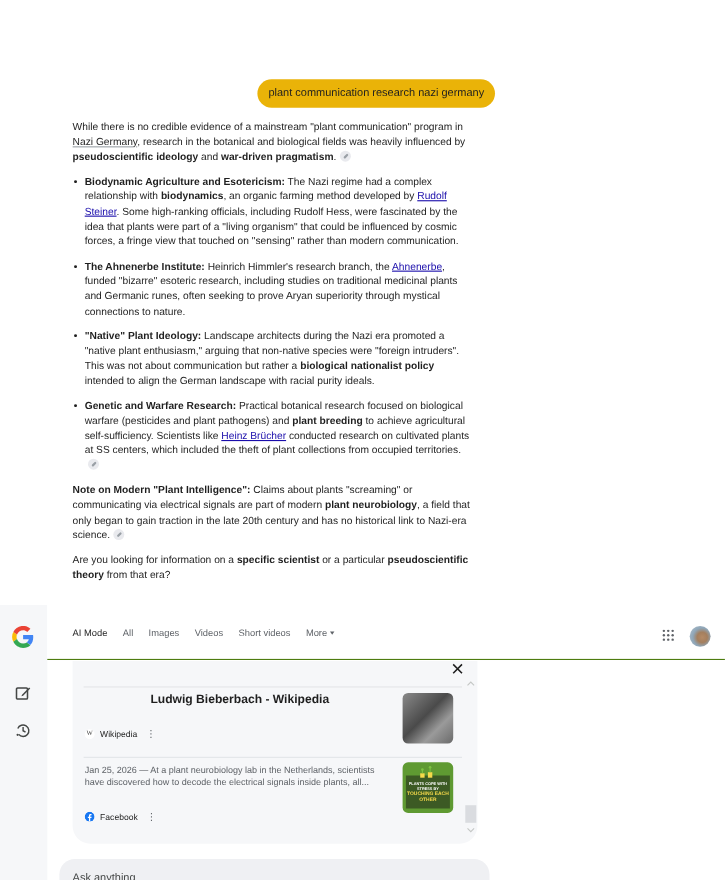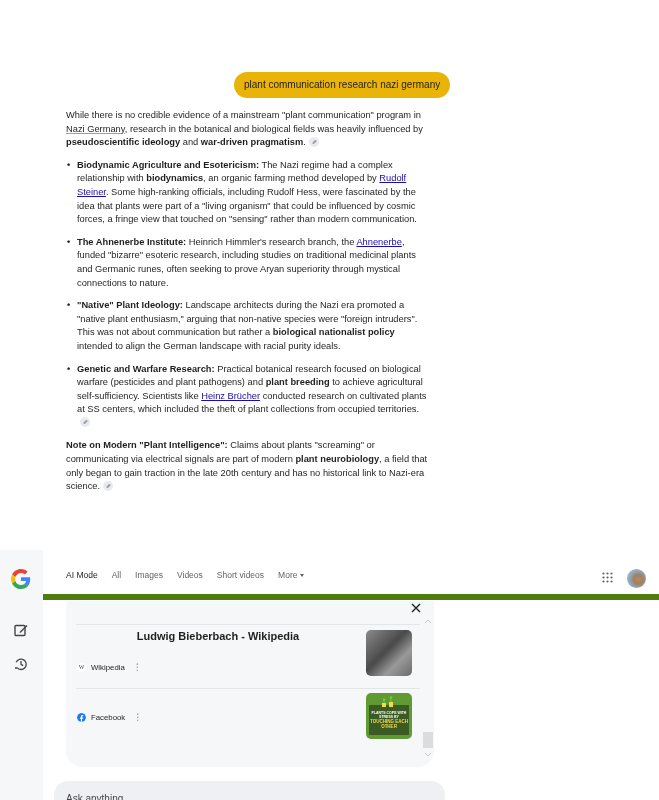--- a/index.html
+++ b/index.html
@@ -35,21 +35,21 @@
   
   .rail {
     position: absolute; left: 0; top: 550px; width: 43px; height: 250px; background: #f6f7f9;
   }
   .rail .g-logo { position: absolute; left: 11px; top: 19px; width: 20px; height: 20px; }
   .rail .rail-btn { position: absolute; left: 13px; width: 16px; height: 16px; cursor: pointer; }
 
   
   .navbar {
     position: absolute; left: 43px; top: 550px; width: 616px; height: 50px;
-    background: #fff; border-bottom: 6px solid #4d7c0f;
+    background: #fff; border-bottom: 1px solid #4d7c0f;
   }
   .navbar .tabs { position: absolute; left: 23px; top: 0; height: 50px; display: flex; align-items: center; gap: 0; }
   .navbar .tab { font-size: 8.5px; color: #5f6368; margin-right: 14px; cursor: pointer; white-space: nowrap; }
   .navbar .tab.active { color: #1f1f1f; }
   .navbar .more-caret { display: inline-block; margin-left: 3px; border-left: 2.5px solid transparent; border-right: 2.5px solid transparent; border-top: 3px solid #5f6368; vertical-align: middle; }
   .apps-icon { position: absolute; left: 559px; top: 22px; width: 11px; height: 11px; cursor: pointer; }
   .avatar {
     position: absolute; left: 584px; top: 19px; width: 19px; height: 19px; border-radius: 50%;
     background: radial-gradient(circle at 60% 55%, #b48a66 0%, #a47f5e 30%, #8fa6b8 55%, #b7c6d2 100%);
     cursor: pointer;
@@ -112,20 +112,23 @@
     </li>
     <li>
       <b>"Native" Plant Ideology:</b><span> Landscape architects during the Nazi era promoted a "native plant enthusiasm," arguing that non-native species were "foreign intruders". This was not about communication but rather a </span><b>biological nationalist policy</b><span> intended to align the German landscape with racial purity ideals.</span>
     </li>
     <li>
       <b>Genetic and Warfare Research:</b><span> Practical botanical research focused on biological warfare (pesticides and plant pathogens) and </span><b>plant breeding</b><span> to achieve agricultural self-sufficiency. Scientists like </span><a>Heinz Brücher</a><span> conducted research on cultivated plants at SS centers, which included the theft of plant collections from occupied territories.</span><span class="cite-icon"></span>
     </li>
   </ul>
   <p>
     <b>Note on Modern "Plant Intelligence":</b><span> Claims about plants "screaming" or communicating via electrical signals are part of modern </span><b>plant neurobiology</b><span>, a field that only began to gain traction in the late 20th century and has no historical link to Nazi-era science.</span><span class="cite-icon"></span>
+  </p>
+  <p>
+    <span>Are you looking for information on a </span><b>specific scientist</b><span> or a particular </span><b>pseudoscientific theory</b><span> from that era?</span>
   </p>
 </div>
 
 <div class="rail">
   <svg class="g-logo" viewBox="0 0 48 48">
     <path fill="#ea4335" d="M24 9.5c3.5 0 6.6 1.2 9.1 3.6l6.8-6.8C35.8 2.4 30.3 0 24 0 14.6 0 6.6 5.4 2.7 13.3l7.9 6.1C12.5 13.6 17.8 9.5 24 9.5z"></path>
     <path fill="#4285f4" d="M46.1 24.5c0-1.6-.1-3.1-.4-4.5H24v9h12.4c-.5 2.9-2.2 5.3-4.6 6.9l7.7 6c4.5-4.2 6.6-10.3 6.6-17.4z"></path>
     <path fill="#fbbc05" d="M10.5 28.6c-.5-1.4-.8-3-.8-4.6s.3-3.2.8-4.6l-7.9-6.1C1 16.6 0 20.2 0 24s1 7.4 2.7 10.7l7.8-6.1z"></path>
     <path fill="#34a853" d="M24 48c6.5 0 11.9-2.1 15.9-5.8l-7.7-6c-2.2 1.5-5 2.3-8.2 2.3-6.2 0-11.5-4.2-13.4-9.9l-7.9 6.1C6.6 42.6 14.6 48 24 48z"></path>
   </svg>
@@ -177,20 +180,21 @@
       <span class="favicon" style="background:#fff;color:#444;font-family:'Liberation Serif',serif;">W</span>
       <span class="site">Wikipedia</span>
       <span class="kebab">⋮</span>
     </div>
     <div class="thumb thumb-wiki" style="top:0px"></div>
   </div>
 
   <div class="divider" style="top:87px"></div>
 
   <div class="source" style="top:92px">
+    <div class="snippet">Jan 25, 2026 — At a plant neurobiology lab in the Netherlands, scientists have discovered how to decode the electrical signals inside plants, all...</div>
     <div class="meta">
       <svg class="favicon" viewBox="0 0 10 10">
         <circle cx="5" cy="5" r="5" fill="#1877f2"></circle>
         <path d="M5.6 10 V6.3 H6.8 L7 5 H5.6 V4.2 C5.6 3.8 5.8 3.5 6.3 3.5 H7 V2.4 C6.7 2.4 6.3 2.3 5.9 2.3 C4.9 2.3 4.3 2.9 4.3 4 V5 H3.2 V6.3 H4.3 V10 Z" fill="#fff"></path>
       </svg>
       <span class="site">Facebook</span>
       <span class="kebab">⋮</span>
     </div>
     <div class="thumb thumb-fb" style="top:0px">
       <svg class="plant" viewBox="0 0 14 12">

